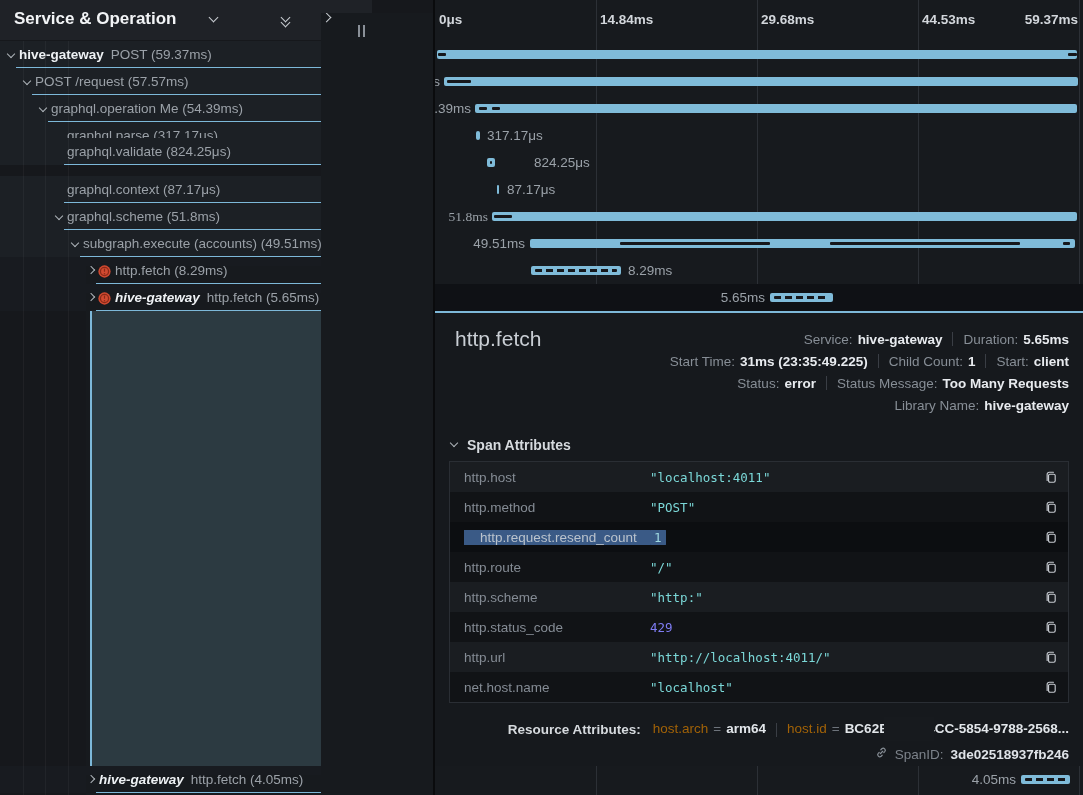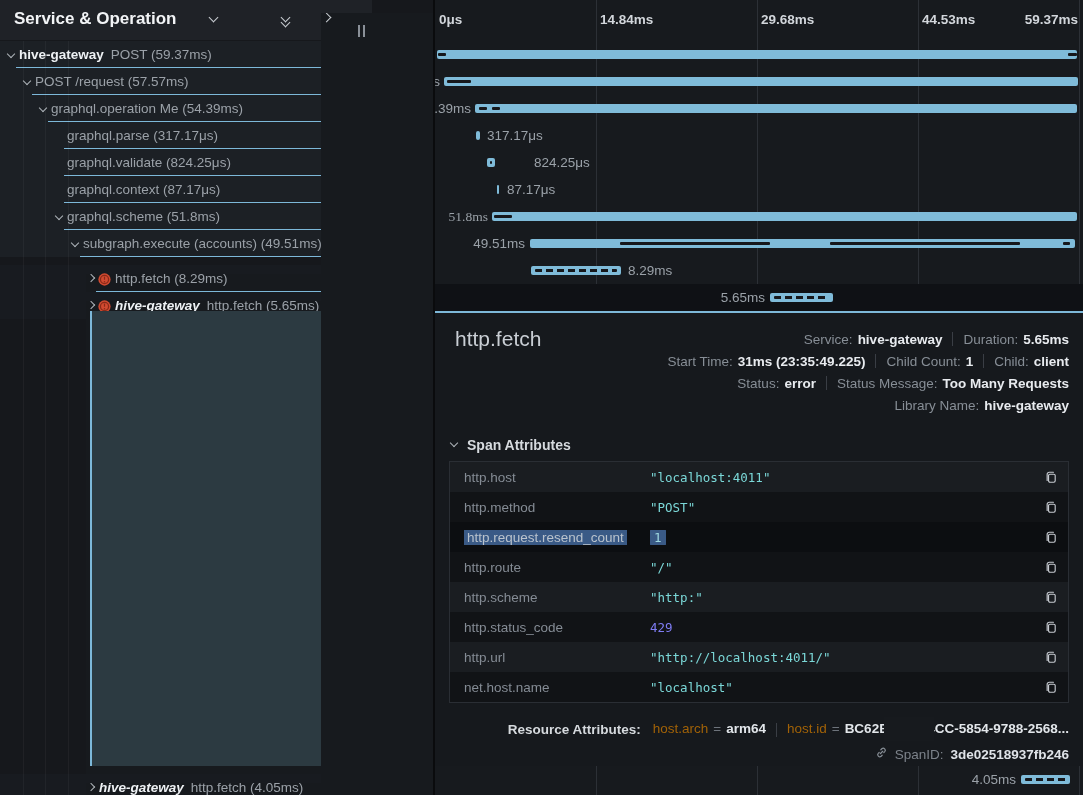--- a/index.html
+++ b/index.html
@@ -19,21 +19,21 @@
   .chev.down::before{transform:rotate(45deg);}
   .chev.right::before{transform:rotate(-45deg);}
   .chev.small::before{width:5px;height:5px;border-color:#aeb4ba;border-width:1.5px;}
   .resize-handle{position:absolute;right:6px;top:25px;width:9px;height:12px;z-index:6;cursor:col-resize;}
   .resize-handle::before,.resize-handle::after{content:"";position:absolute;top:0;width:2px;height:12px;background:#8a9098;}
   .resize-handle::before{left:1px}.resize-handle::after{left:6px}
 
   .guide{position:absolute;top:41px;bottom:0;width:1px;background:rgba(255,255,255,0.045);z-index:3;}
 
   .trow{position:absolute;left:0;width:433px;height:27px;background:#1c2025;z-index:2;cursor:pointer;}
-  .trow.dim{background:#181b20;margin-top:8px;}
+  .trow.dim{background:#181b20;}
   .trow .rowtext{position:absolute;top:0;height:27px;line-height:27px;font-size:13.5px;color:#9ba1a8;white-space:nowrap;z-index:4;}
   .trow .svc{font-weight:bold;color:#eef1f4;margin-right:7px;}
   .trow .svc.it{font-style:italic;}
   .trow .underline{position:absolute;bottom:0;right:0;height:1px;background:#7db8d9;z-index:4;}
   .trow .chev{top:9px;z-index:4;}
   .trow .err{position:absolute;top:7px;z-index:4;}
 
   .tree-overlay{position:absolute;left:90px;top:311px;width:343px;height:455px;background:#2c3a41;
     border-left:2px solid #7db8d9;z-index:4;}
 
@@ -65,21 +65,21 @@
   .sec-head{position:absolute;left:14px;top:124px;display:flex;align-items:center;gap:8px;
     font-size:14px;font-weight:bold;color:#d6dade;cursor:pointer;white-space:nowrap;}
   .sec-head .chev{position:relative;top:-1px;}
 
   .attr-table{position:absolute;left:14px;top:148px;width:620px;border:1px solid #2a2e34;}
   .attr-row{display:flex;align-items:center;height:30px;padding:0 10px 0 14px;cursor:pointer;}
   .attr-row.odd{background:#1a1d21;}
   .attr-row.even{background:#111316;}
   .attr-row.hl{background:#0c0e11;}
   .attr-key{flex:0 0 186px;font-size:13.5px;color:#858c95;white-space:nowrap;overflow:hidden;}
-  .attr-key .seltext{background:#3a5a86;color:#bac3cd;padding:2px 3px;border-radius:2px;}
+  .attr-key .seltext{background:#3a5a86;color:#bac3cd;padding:2px 16px;border-radius:2px;}
   .attr-val{flex:1;font-family:"DejaVu Sans Mono",monospace;font-size:12.5px;white-space:nowrap;overflow:hidden;}
   .attr-val.string{color:#7bd8d8;}
   .attr-val.number{color:#7f7cf3;}
   .attr-val .selval{background:#3a5a86;color:#9fd9e0;padding:1px 4px;border-radius:2px;}
   .copy-btn{flex:0 0 20px;display:flex;justify-content:flex-end;cursor:pointer;}
 
   .res-line{position:absolute;left:14px;top:404px;display:flex;align-items:center;height:24px;
     font-size:13.5px;white-space:nowrap;max-width:620px;overflow:hidden;}
   .res-line .chev{position:relative;margin-right:9px;top:0;}
   .res-head{font-weight:bold;color:#d6dade;margin-right:12px;cursor:pointer;}
@@ -115,21 +115,21 @@
         </div>
         <div class="trow" style="top: 95px;">
           <span class="chev small down" style="left: 38px;"></span>
           <span class="rowtext" style="left: 51px;"><span>graphql.operation Me (54.39ms)</span></span>
           <div class="underline" style="left: 48px;"></div>
         </div>
         <div class="trow" style="top: 122px;">
           <span class="rowtext" style="left: 67px;"><span>graphql.parse (317.17μs)</span></span>
           <div class="underline" style="left: 64px;"></div>
         </div>
-        <div class="trow" style="top: 149px; text-align: right;">
+        <div class="trow" style="top: 138px; text-align: right;">
           <span class="rowtext" style="left: 67px;"><span>graphql.validate (824.25μs)</span></span>
           <div class="underline" style="left: 64px;"></div>
         </div>
         <div class="trow" style="top: 176px;">
           <span class="rowtext" style="left: 67px;"><span>graphql.context (87.17μs)</span></span>
           <div class="underline" style="left: 64px;"></div>
         </div>
         <div class="trow" style="top: 203px;">
           <span class="chev small down" style="left: 54px;"></span>
           <span class="rowtext" style="left: 67px;"><span>graphql.scheme (51.8ms)</span></span>
@@ -284,21 +284,21 @@
             <span class="mlabel">Duration:</span>
             <span class="mvalue">5.65ms</span>
           </div>
           <div class="meta-line">
             <span class="mlabel">Start Time:</span>
             <span class="mvalue">31ms (23:35:49.225)</span>
             <div class="vdiv"></div>
             <span class="mlabel">Child Count:</span>
             <span class="mvalue">1</span>
             <div class="vdiv"></div>
-            <span class="mlabel">Child:</span>
+            <span class="mlabel">Start:</span>
             <span class="mvalue">client</span>
           </div>
           <div class="meta-line">
             <span class="mlabel">Status:</span>
             <span class="mvalue">error</span>
             <div class="vdiv"></div>
             <span class="mlabel">Status Message:</span>
             <span class="mvalue">Too Many Requests</span>
           </div>
           <div class="meta-line">

